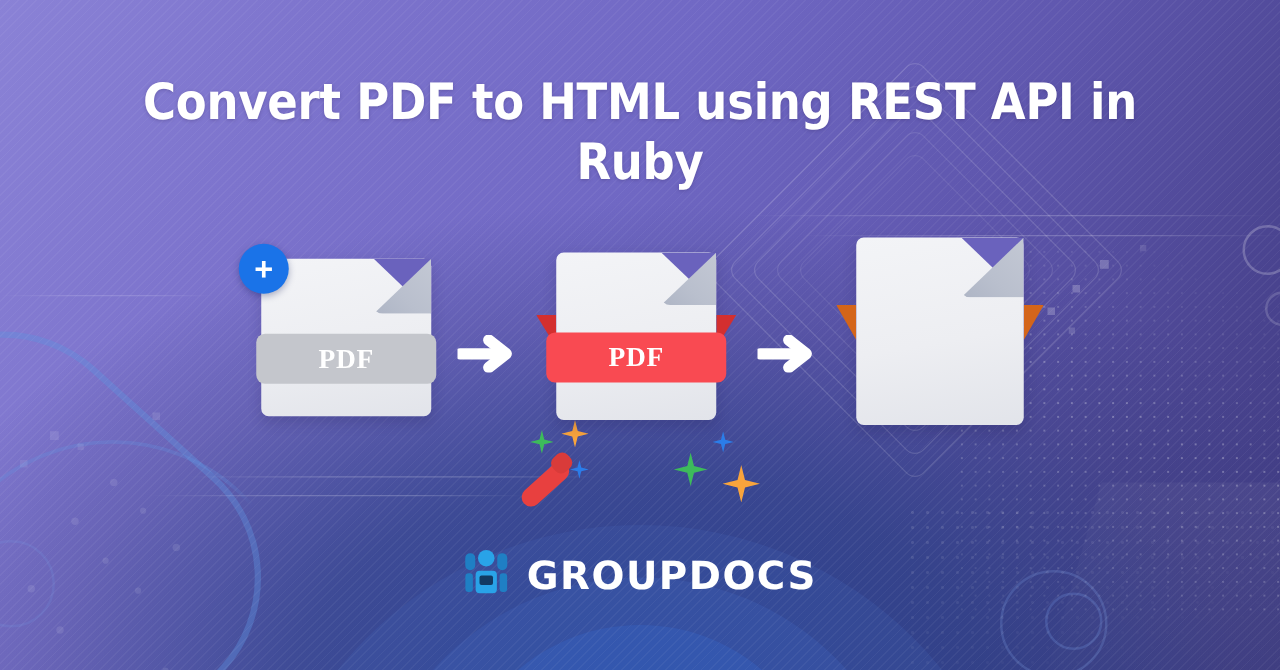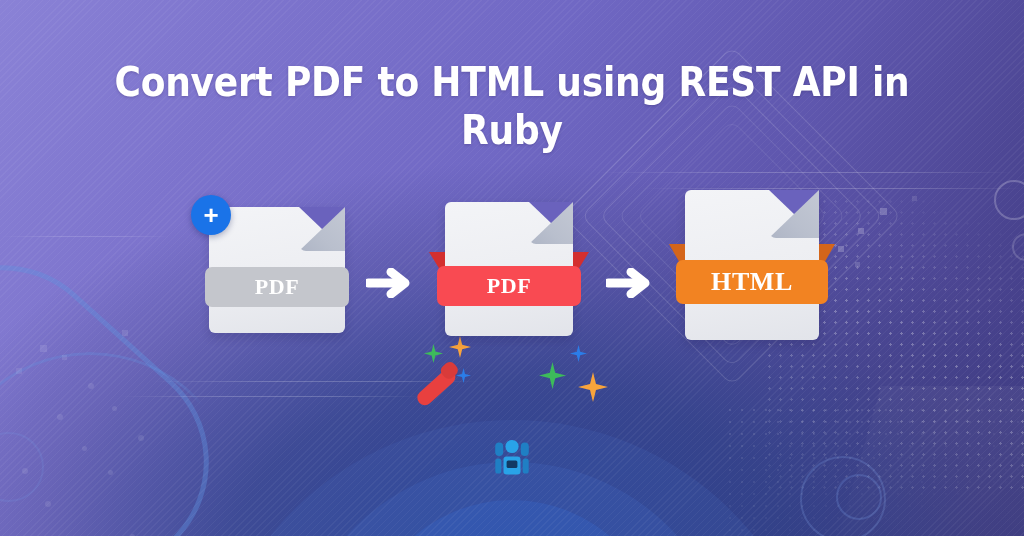--- a/index.html
+++ b/index.html
@@ -345,21 +345,20 @@
         <path d="M25 4 L39 15 L25 26" stroke="#ffffff" stroke-width="9" stroke-linecap="round" stroke-linejoin="round" fill="none"></path>
       </svg>
     </div>
 
     <div class="doc" id="doc3">
       <div class="page"></div>
       <div class="cut"></div>
       <div class="fold"></div>
       <div class="tail l" style="background:#d4651a"></div>
       <div class="tail r" style="background:#d4651a"></div>
-      <div class="band" style="background:#f28322">HTML</div>
     </div>
 
     <div class="spark" style="left:570px; top:155px; width:17px; height:17px;">
         <b style="background:#2b7de9"></b>
       </div>
     <div class="spark" style="left:539px; top:172px; width:27px; height:27px;">
         <b style="background:#3dbb5b"></b>
       </div>
     <div class="spark" style="left:578px; top:182px; width:30px; height:30px;">
         <b style="background:#f9a43c"></b>
@@ -371,15 +370,16 @@
       <svg width="38" height="40" viewBox="0 0 38 40">
         <circle cx="19" cy="8.5" r="6.6" fill="#29a3e8"></circle>
         <path d="M6.2 4.5a4 4 0 0 1 4 4v5.6a4 4 0 0 1-8 0V8.5a4 4 0 0 1 4-4z" fill="#1f7fc4"></path>
         <path d="M31.8 4.5a4 4 0 0 1 4 4v5.6a4 4 0 0 1-8 0V8.5a4 4 0 0 1 4-4z" fill="#1f7fc4"></path>
         <rect x="10.5" y="18.5" width="17" height="18" rx="3.2" fill="#29a3e8"></rect>
         <rect x="13.6" y="22.4" width="10.8" height="7.6" rx="1.6" fill="#123a63"></rect>
         <rect x="2.3" y="20.5" width="6" height="15" rx="2.6" fill="#1f7fc4"></rect>
         <rect x="29.7" y="20.5" width="6" height="15" rx="2.6" fill="#1f7fc4"></rect>
       </svg>
     </span>
+    <span class="word">GROUPDOCS</span>
   </div>
 
 </div>
 
 </body></html>

